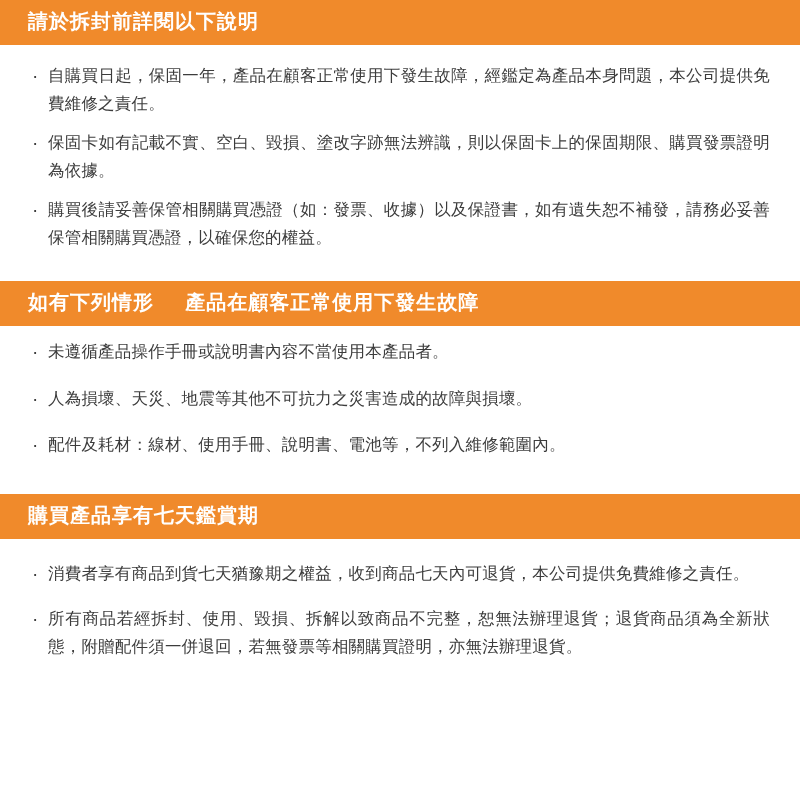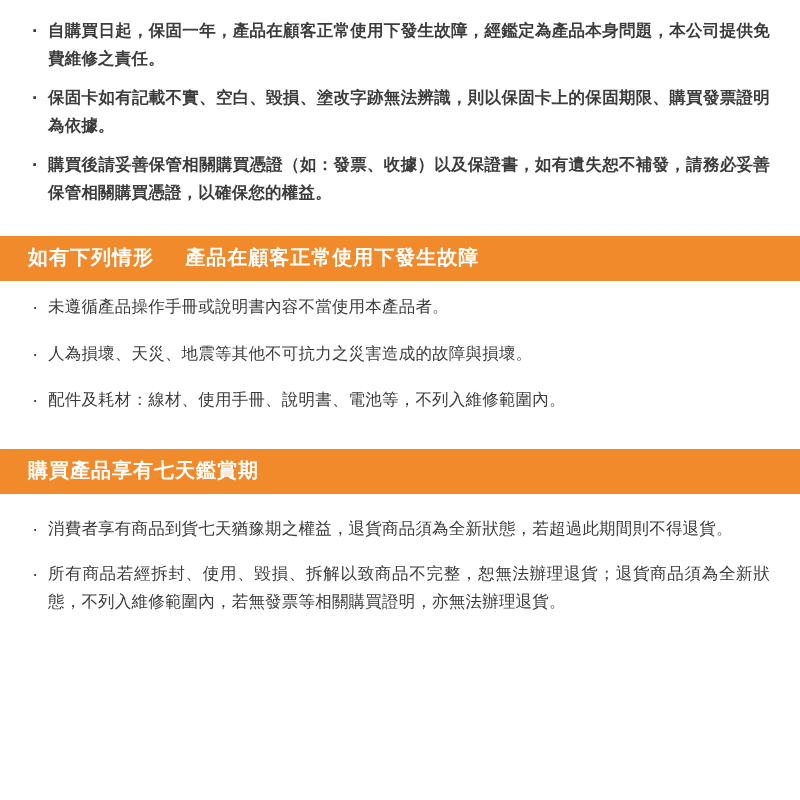--- a/index.html
+++ b/index.html
@@ -61,34 +61,37 @@
   .bullet-item:before {
     content: "\00B7";
     position: absolute;
     left: 2px;
     top: -1px;
     font-size: 19px;
     color: #3c3c3c;
     line-height: 1.72;
   }
   .sec-1 .section-body { padding-top: 16px; }
-  .sec-1 .bullet-item { margin-bottom: 10px; font-weight: bold; }
+  .sec-1 .bullet-item { margin-bottom: 10px; }
   .sec-2 .section-body { padding-top: 11px; }
   .sec-2 .bullet-item { margin-bottom: 18px; }
   .sec-3 .section-body { padding-top: 20px; }
   .sec-3 .bullet-item { margin-bottom: 16px; }
   .spacer-a { height: 14px; }
   .spacer-b { height: 12px; }
 </style>
 </head>
 <body>
 
 <div class="page">
 
   <div class="section sec-1">
+    <div class="section-header">
+      <span>請於拆封前詳閱以下說明</span>
+    </div>
     <div class="section-body">
       <ul class="bullet-list">
         <li class="bullet-item">自購買日起，保固一年，產品在顧客正常使用下發生故障，經鑑定為產品本身問題，本公司提供免費維修之責任。</li>
         <li class="bullet-item">保固卡如有記載不實、空白、毀損、塗改字跡無法辨識，則以保固卡上的保固期限、購買發票證明為依據。</li>
         <li class="bullet-item">購買後請妥善保管相關購買憑證（如：發票、收據）以及保證書，如有遺失恕不補發，請務必妥善保管相關購買憑證，以確保您的權益。</li>
       </ul>
     </div>
   </div>
 
   <div class="spacer-a"></div>
@@ -109,19 +112,19 @@
   </div>
 
   <div class="spacer-b"></div>
 
   <div class="section sec-3">
     <div class="section-header">
       <span>購買產品享有七天鑑賞期</span>
     </div>
     <div class="section-body">
       <ul class="bullet-list">
-        <li class="bullet-item">消費者享有商品到貨七天猶豫期之權益，退貨商品須為全新狀態，若超過此期間則不得退貨。</li>
-        <li class="bullet-item">所有商品若經拆封、使用、毀損、拆解以致商品不完整，恕無法辦理退貨；退貨商品須為全新狀態，不列入維修範圍內，若無發票等相關購買證明，亦無法辦理退貨。</li>
+        <li class="bullet-item">消費者享有商品到貨七天猶豫期之權益，收到商品七天內可退貨，本公司提供免費維修之責任。</li>
+        <li class="bullet-item">所有商品若經拆封、使用、毀損、拆解以致商品不完整，恕無法辦理退貨；退貨商品須為全新狀態，附贈配件須一併退回，若無發票等相關購買證明，亦無法辦理退貨。</li>
       </ul>
     </div>
   </div>
 
 </div>
 
 </body></html>

